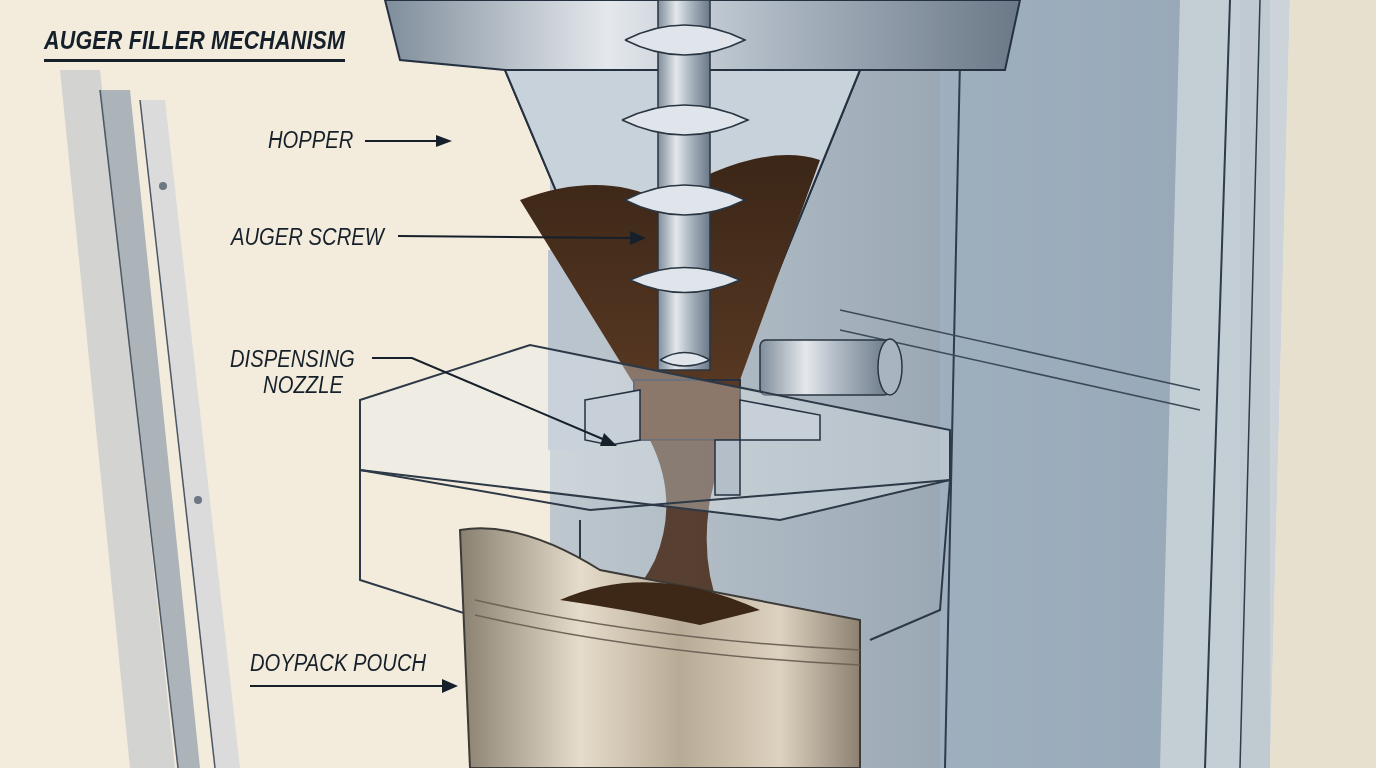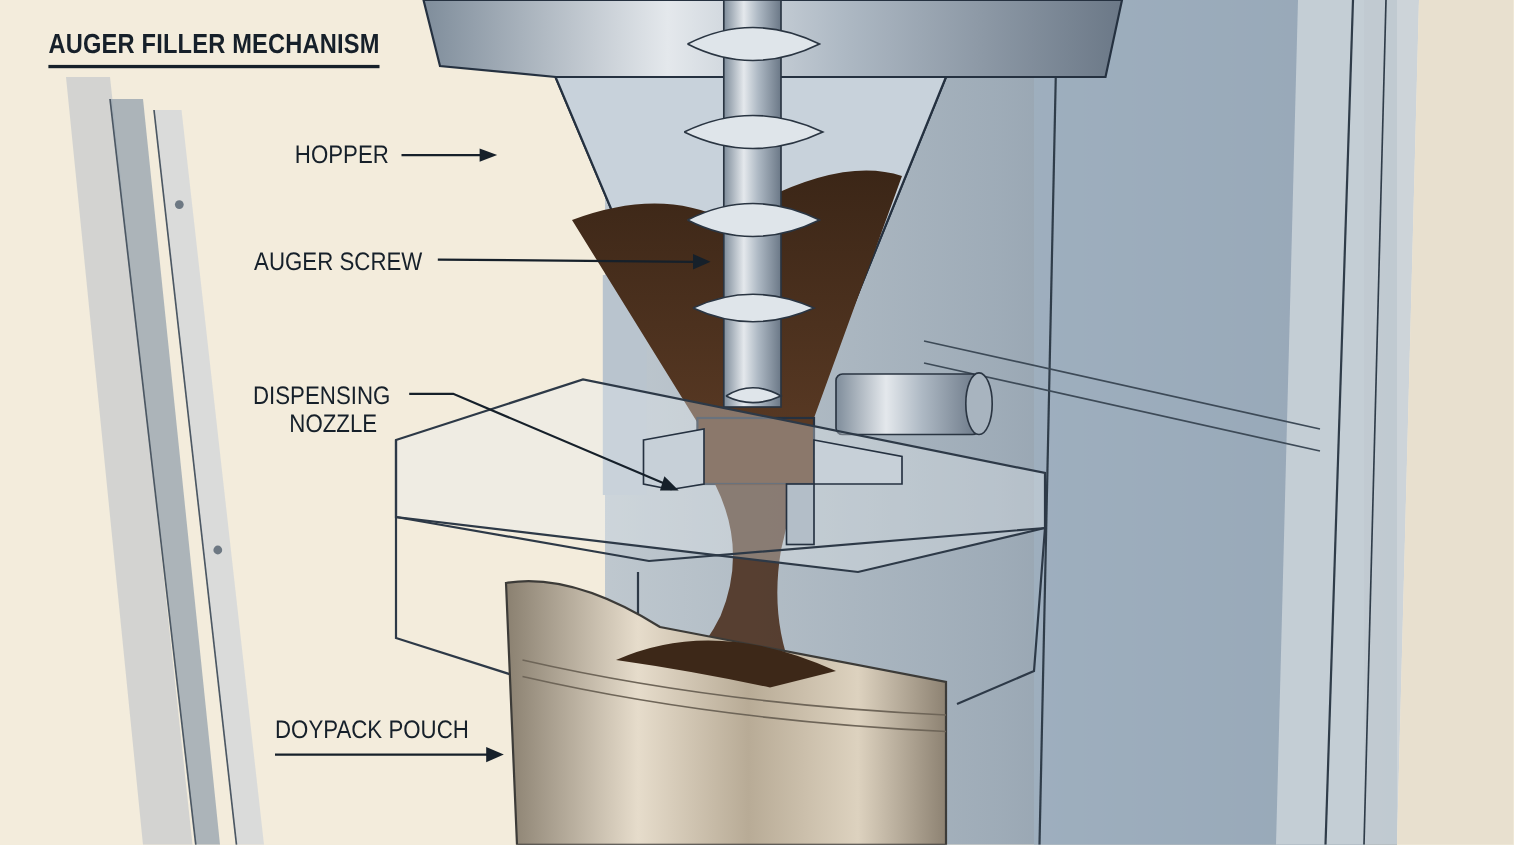--- a/index.html
+++ b/index.html
@@ -1,21 +1,21 @@
 <!DOCTYPE html>
 <html><head>
 <meta charset="utf-8">
 <style>
   html, body { margin: 0; padding: 0; }
   body {
     width: 1376px; height: 768px; overflow: hidden;
     background: #f3ecdc;
     font-family: "Liberation Sans", "DejaVu Sans", sans-serif;
   }
-  .stage { position: relative; width: 1168px; height: 768px; }
+  .stage { position: relative; width: 1168px; height: 768px; font-style: italic; }
   svg.art { position: absolute; left: 0; top: 0; }
   .title {
     position: absolute; left: 44px; top: 26px;
     font-family: "Liberation Sans Narrow", "Liberation Sans", sans-serif;
     font-weight: bold; font-size: 25px; letter-spacing: 0.2px;
     color: #16202a; padding-bottom: 4px;
     border-bottom: 3px solid #16202a;
     transform: scaleX(0.86); transform-origin: left center;
   }
   .label {

